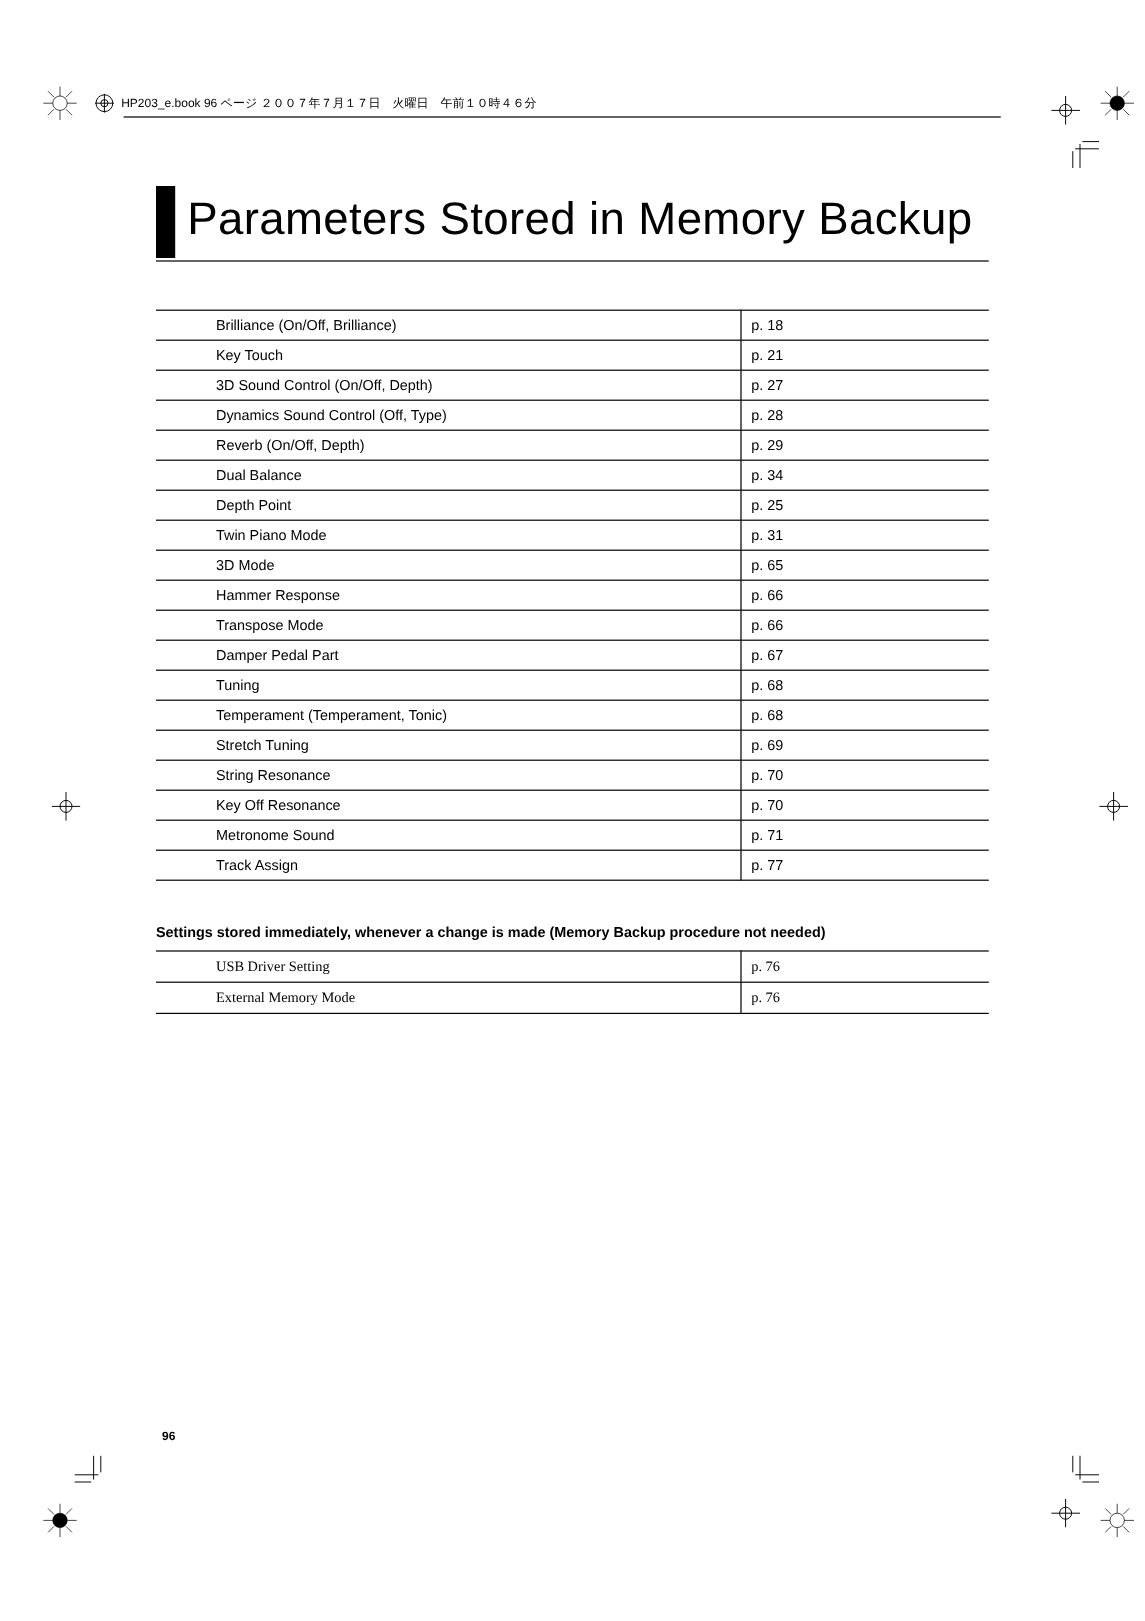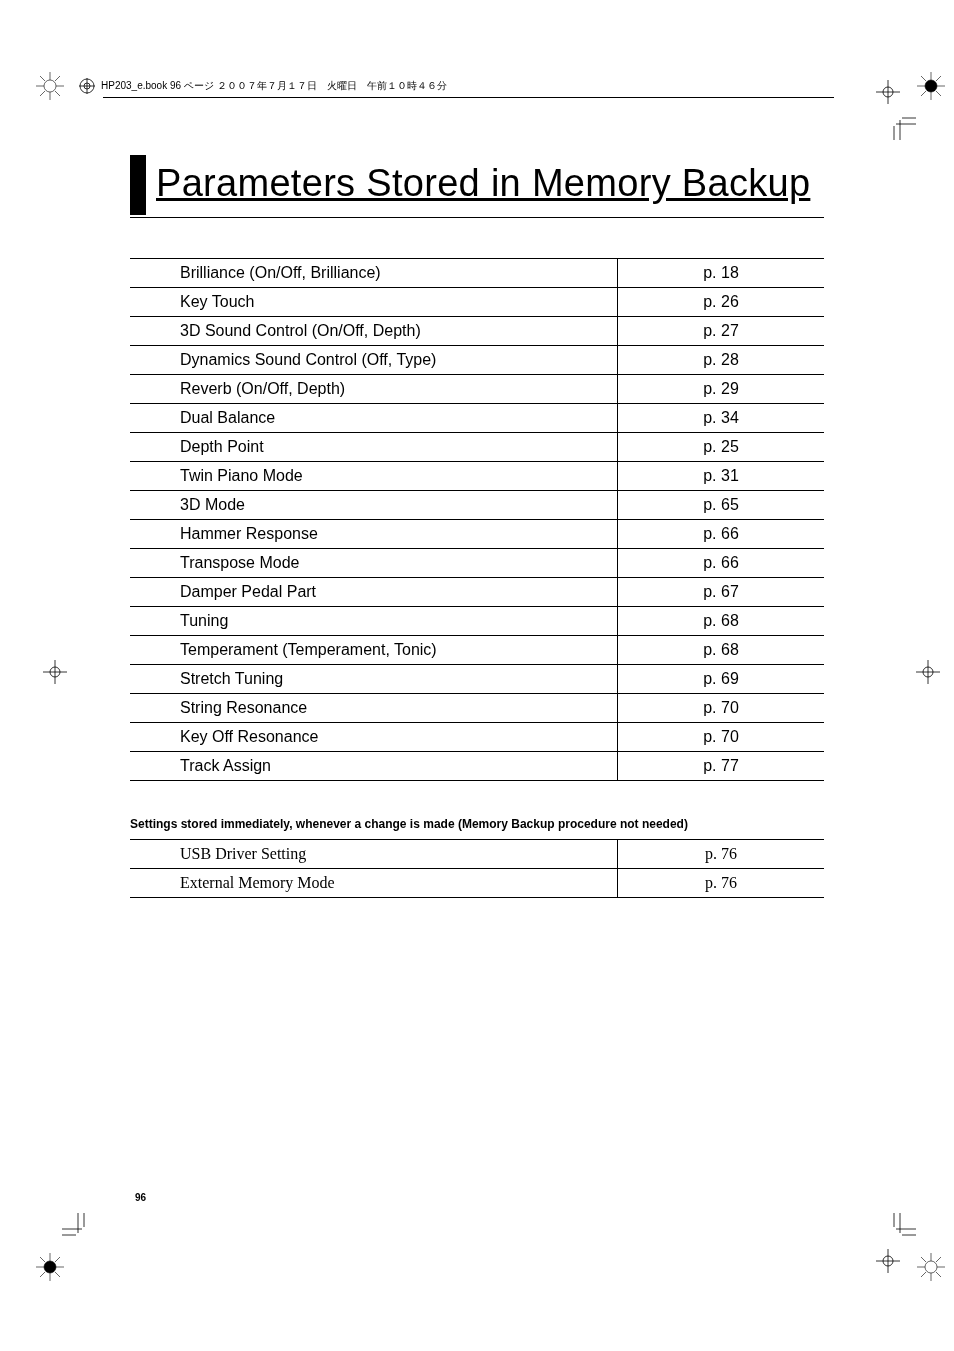--- a/index.html
+++ b/index.html
@@ -63,46 +63,44 @@
     align-self: stretch;
     margin-right: 10px;
   }
   .title-text {
     font-size: 38px;
     font-weight: normal;
     letter-spacing: 0.3px;
     line-height: 1.2;
     padding-bottom: 8px;
     padding-top: 6px;
-    text-decoration: underline;
   }
   .title-underline {
     height: 1px;
     background: #000;
     margin-top: 2px;
   }
   table.param {
     border-collapse: collapse;
     width: 100%;
     margin-top: 40px;
-    font-size: 16px;
+    font-size: 12px;
   }
   table.param td {
     border-top: 1px solid #000;
     border-bottom: 1px solid #000;
     padding: 5px 8px 5px 8px;
     vertical-align: middle;
   }
   table.param td.name {
     padding-left: 50px;
     border-right: 1px solid #000;
   }
   table.param td.page {
     width: 190px;
-    text-align: center;
   }
   .sect-heading {
     font-size: 12px;
     font-weight: bold;
     margin-top: 36px;
     margin-bottom: 8px;
   }
   table.param.second { margin-top: 0; font-family: Liberation Serif, serif; }
   .page-number {
     position: absolute;
@@ -267,21 +265,21 @@
   <div class="title-underline"></div>
 
   <table class="param">
     <tbody id="tbody-main">
         <tr>
           <td class="name">Brilliance (On/Off, Brilliance)</td>
           <td class="page">p. 18</td>
         </tr>
         <tr>
           <td class="name">Key Touch</td>
-          <td class="page">p. 26</td>
+          <td class="page">p. 21</td>
         </tr>
         <tr>
           <td class="name">3D Sound Control (On/Off, Depth)</td>
           <td class="page">p. 27</td>
         </tr>
         <tr>
           <td class="name">Dynamics Sound Control (Off, Type)</td>
           <td class="page">p. 28</td>
         </tr>
         <tr>
@@ -330,20 +328,24 @@
         </tr>
         <tr>
           <td class="name">String Resonance</td>
           <td class="page">p. 70</td>
         </tr>
         <tr>
           <td class="name">Key Off Resonance</td>
           <td class="page">p. 70</td>
         </tr>
         <tr>
+          <td class="name">Metronome Sound</td>
+          <td class="page">p. 71</td>
+        </tr>
+        <tr>
           <td class="name">Track Assign</td>
           <td class="page">p. 77</td>
         </tr>
       </tbody>
   </table>
 
   <div class="sect-heading">Settings stored immediately, whenever a change is made (Memory Backup procedure not needed)</div>
 
   <table class="param second">
     <tbody id="tbody-second">

